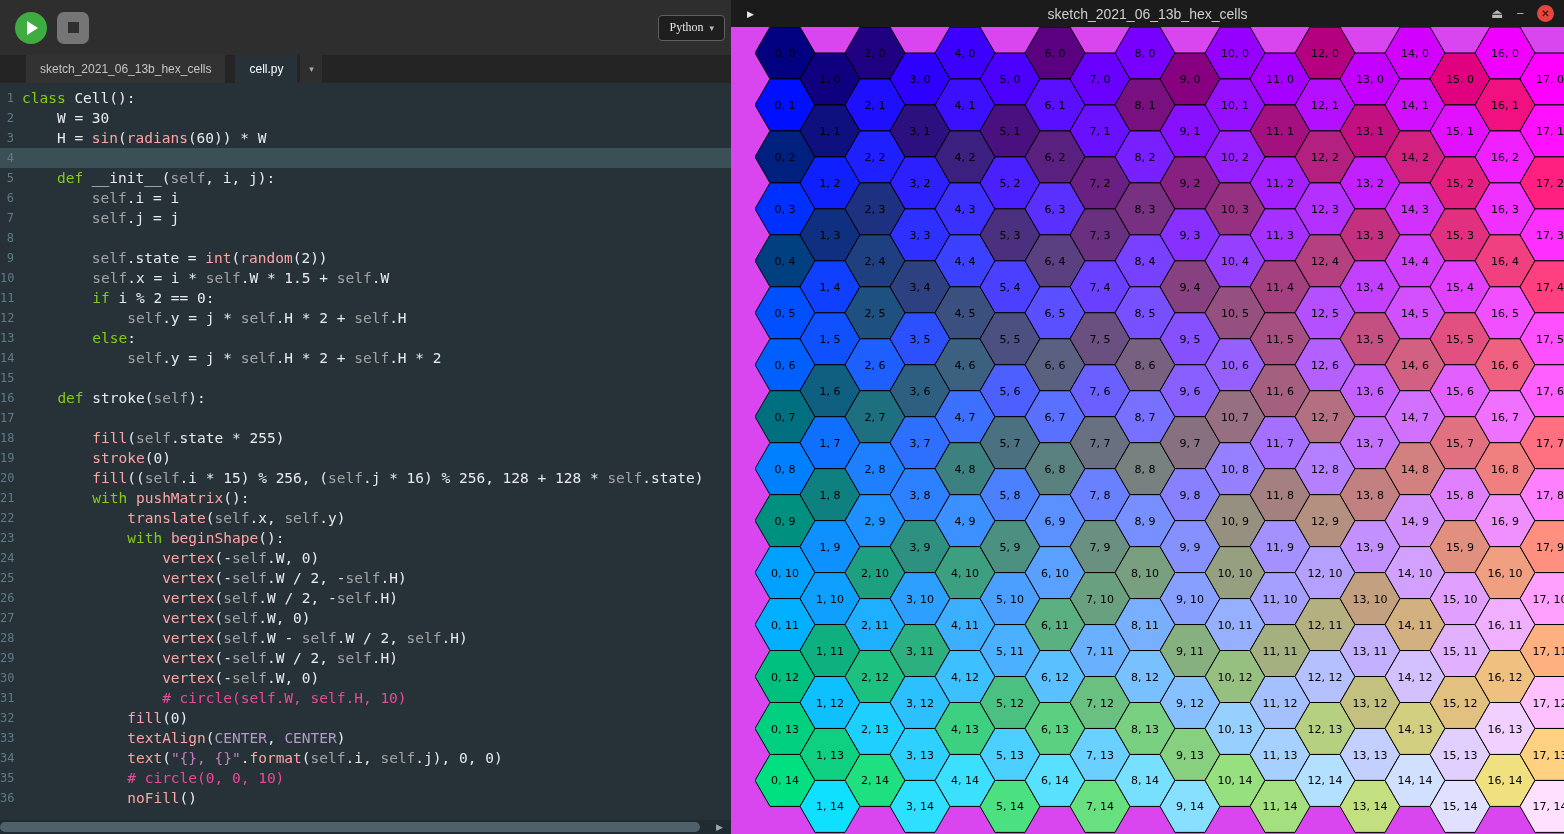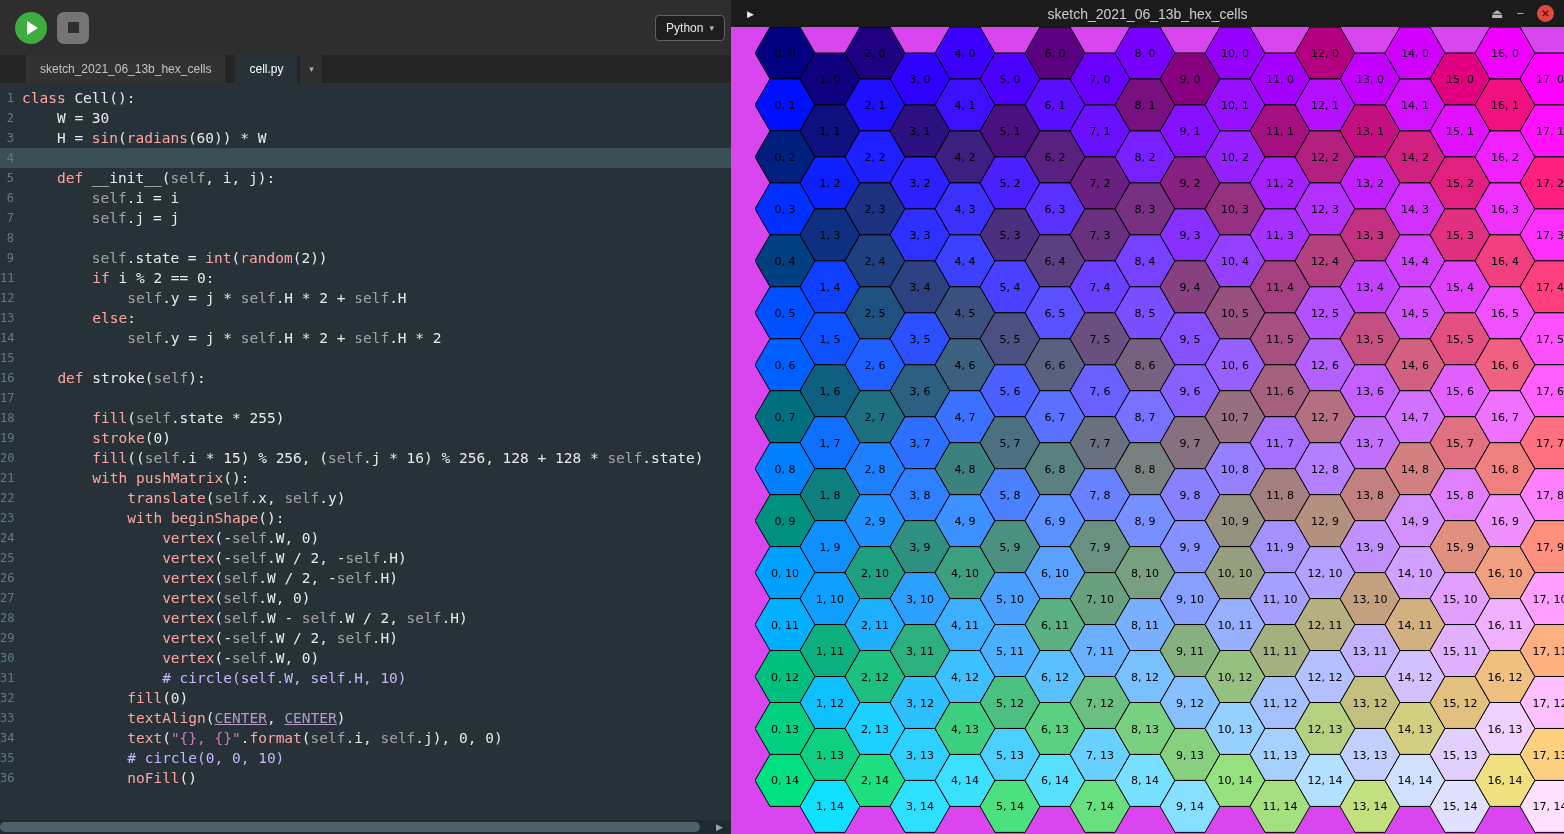--- a/index.html
+++ b/index.html
@@ -7,39 +7,39 @@
   .app { display:flex; width:1564px; height:834px; }
 
   
   .editor-pane { width:731px; height:834px; display:flex; flex-direction:column; background:#263238; }
   .toolbar { height:55px; background:#2e2e2e; display:flex; align-items:center; padding:0 6px 0 15px; gap:10px; flex:0 0 auto; }
   .run-btn { width:32px; height:32px; border-radius:50%; background:#3EAC41; border:none; display:flex; align-items:center; justify-content:center; cursor:pointer; }
   .play-glyph { width:0; height:0; border-left:11px solid #fff; border-top:7px solid transparent; border-bottom:7px solid transparent; margin-left:3px; }
   .stop-btn { width:32px; height:32px; border-radius:7px; background:#757575; border:none; display:flex; align-items:center; justify-content:center; cursor:pointer; }
   .stop-glyph { width:11px; height:11px; background:#2f2f2f; }
   .spacer { flex:1; }
-  .mode-btn { height:26px; padding:0 10px; background:#1e1e1e; border:1px solid #606060; border-radius:4px; color:#e6e6e6; font-size:12px; display:flex; align-items:center; gap:6px; cursor:pointer; }
+  .mode-btn { height:26px; padding:0 10px; background:#1e1e1e; border:1px solid #606060; border-radius:4px; color:#e6e6e6; font-size:12px; display:flex; align-items:center; gap:6px; cursor:pointer;font-family:Liberation Serif, serif; }
   .caret { font-size:9px; color:#bbb; }
 
   .tabbar { height:28px; background:#242424; display:flex; align-items:stretch; padding-left:26px; flex:0 0 auto; }
   .tab { display:flex; align-items:center; padding:0 14px; font-size:12px; color:#c5c5c5; background:#323232; margin-right:2px; cursor:pointer; white-space:nowrap; }
   .tab.active { background:#263238; color:#ffffff;margin-left:8px; }
   .tab-caret { width:22px; background:#2e2e2e; border:none; color:#aaa; font-size:9px; margin-left:1px; cursor:pointer; }
 
   .code-area { flex:1; overflow:hidden; padding-top:5px; font-family:"DejaVu Sans Mono",monospace; font-size:14.5px; line-height:20px; }
   .code-line { display:flex; height:20px; }
   .code-line.active { background:#3a4f56; }
   .gutter { flex:0 0 22px; text-align:right; padding-right:8px; color:#607a87; font-size:12px; line-height:20px; }
   .code-text { white-space:pre; color:#e8eaed; }
-  .tok-kw { color:#fca5a5; }
+  .tok-kw { color:#84cc16; }
   .tok-fn { color:#fca5a5; }
   .tok-sf { color:#a3a3a3; }
-  .tok-cm { color:#c4b5fd; }
+  .tok-cm { color:#ec4899; }
   .tok-st { color:#C77DBB; }
-  .tok-ct { color:#B39BC8;text-decoration:underline; }
+  .tok-ct { color:#B39BC8; }
   .tok-pl { color:#e8eaed; }
 
   .hscroll { height:14px; background:#1f2b31; position:relative; flex:0 0 auto; }
   .hthumb { position:absolute; left:0; top:2px; height:10px; width:700px; background:#4e616a; border-radius:5px; }
   .harrow { position:absolute; right:8px; top:1px; color:#93a7b0; font-size:9px; line-height:12px; }
 
   
   .sketch-window { width:833px; height:834px; display:flex; flex-direction:column; background:#000; }
   .titlebar { height:27px; background:#1b1b1b; position:relative; flex:0 0 auto; }
   .tb-play { position:absolute; left:16px; top:50%; transform:translateY(-50%); color:#e8e8e8; font-size:9px; }
@@ -107,20 +107,24 @@
             <span class="gutter">7</span>
             <span class="code-text"><span class="tok-pl">        </span><span class="tok-sf">self</span><span class="tok-pl">.j = j</span></span>
           </div>
           <div class="code-line">
             <span class="gutter">8</span>
             <span class="code-text"></span>
           </div>
           <div class="code-line">
             <span class="gutter">9</span>
             <span class="code-text"><span class="tok-pl">        </span><span class="tok-sf">self</span><span class="tok-pl">.state = </span><span class="tok-fn">int</span><span class="tok-pl">(</span><span class="tok-fn">random</span><span class="tok-pl">(2))</span></span>
+          </div>
+          <div class="code-line">
+            <span class="gutter">10</span>
+            <span class="code-text"><span class="tok-pl">        </span><span class="tok-sf">self</span><span class="tok-pl">.x = i * </span><span class="tok-sf">self</span><span class="tok-pl">.W * 1.5 + </span><span class="tok-sf">self</span><span class="tok-pl">.W</span></span>
           </div>
           <div class="code-line">
             <span class="gutter">11</span>
             <span class="code-text"><span class="tok-pl">        </span><span class="tok-kw">if</span><span class="tok-pl"> i % 2 == 0:</span></span>
           </div>
           <div class="code-line">
             <span class="gutter">12</span>
             <span class="code-text"><span class="tok-pl">            </span><span class="tok-sf">self</span><span class="tok-pl">.y = j * </span><span class="tok-sf">self</span><span class="tok-pl">.H * 2 + </span><span class="tok-sf">self</span><span class="tok-pl">.H</span></span>
           </div>
           <div class="code-line">

